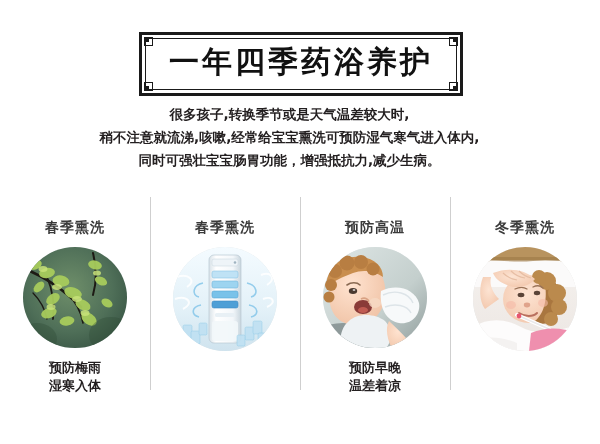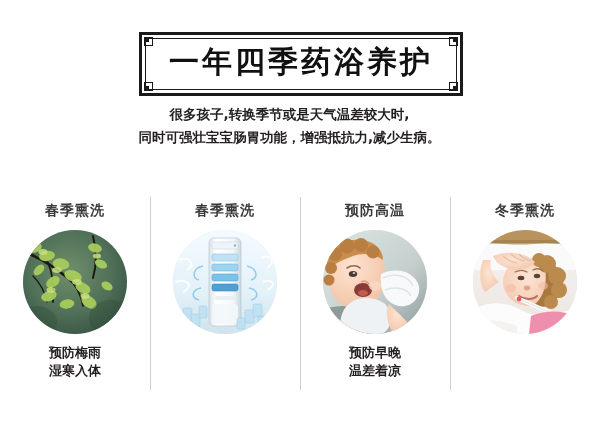--- a/index.html
+++ b/index.html
@@ -113,61 +113,61 @@
     height: 193px;
     background: #cfcfcf;
   }
 
   .season-title {
     font-size: 14px;
     font-weight: 700;
     color: #3a3a3a;
     letter-spacing: 1px;
     line-height: 1;
-    margin-top: 8px;
+    margin-top: 25px;
   }
 
   .photo {
     width: 104px;
     height: 104px;
     border-radius: 50%;
     margin-top: 13px;
     overflow: hidden;
     position: relative;
     background: #dfe4e6;
   }
   .photo svg { display: block; width: 104px; height: 104px; }
 
   .season-caption {
     margin-top: 11px;
     text-align: center;
     font-size: 13px;
     font-weight: 700;
     line-height: 18px;
     color: #231f20;
-    font-family: Liberation Mono, monospace;
   }
   .season-caption span { display: block; white-space: nowrap; }
 </style>
 </head>
 <body>
 
 <div class="poster">
 
   <div class="title-frame">
     <div class="title-frame-inner"></div>
     <span class="corner tl"></span>
     <span class="corner tr"></span>
     <span class="corner bl"></span>
     <span class="corner br"></span>
     <div class="title-text">一年四季药浴养护</div>
   </div>
 
   <div class="intro">
     <span class="intro-line">很多孩子,转换季节或是天气温差较大时,</span>
+    <span class="intro-line">稍不注意就流涕,咳嗽,经常给宝宝熏洗可预防湿气寒气进入体内,</span>
     <span class="intro-line">同时可强壮宝宝肠胃功能，增强抵抗力,减少生病。</span>
   </div>
 
   <div class="seasons">
 
     <div class="season">
       <div class="season-title">春季熏洗</div>
       <div class="photo">
         <svg viewBox="0 0 104 104" xmlns="http://www.w3.org/2000/svg">
           <defs>

